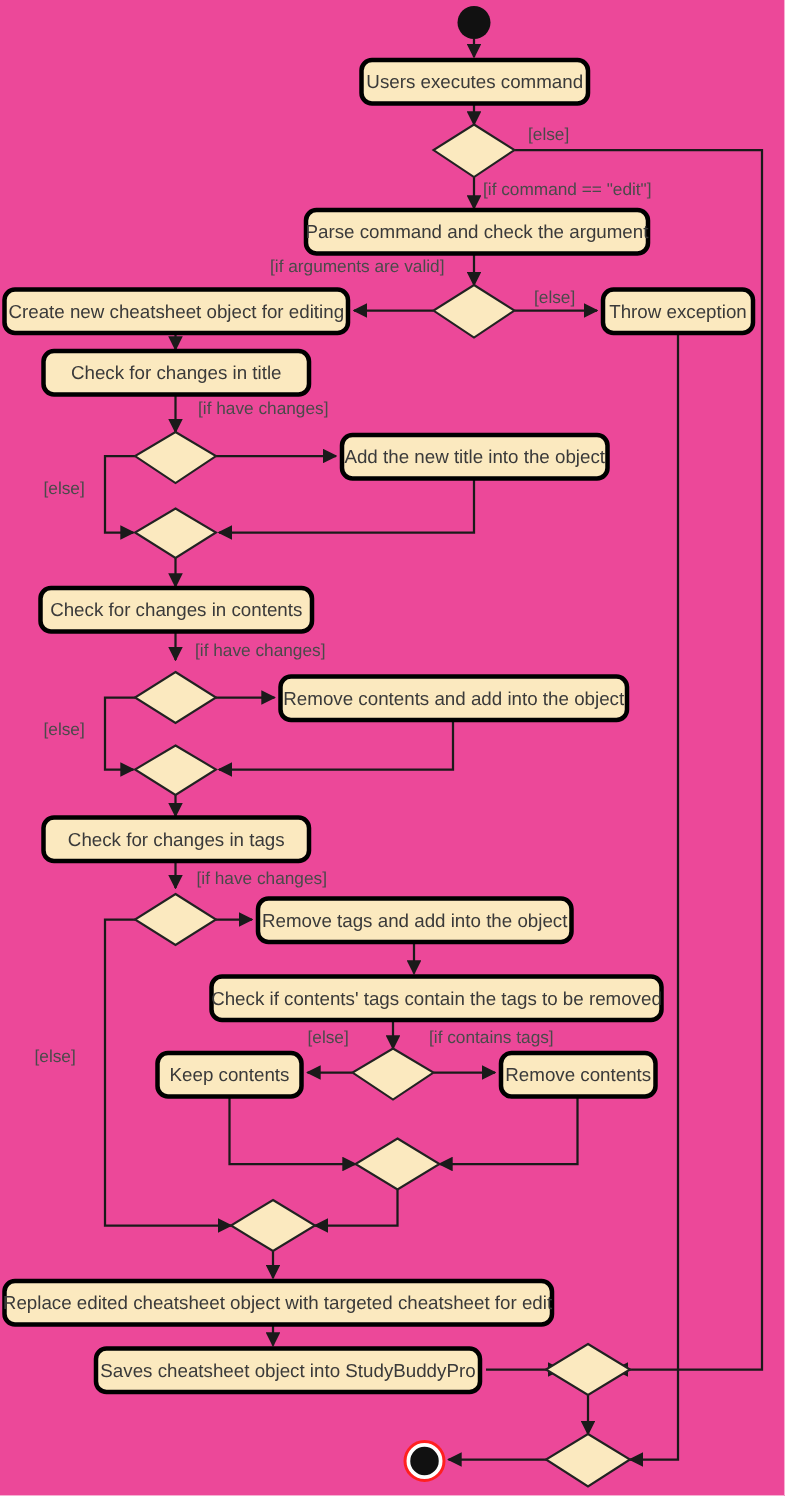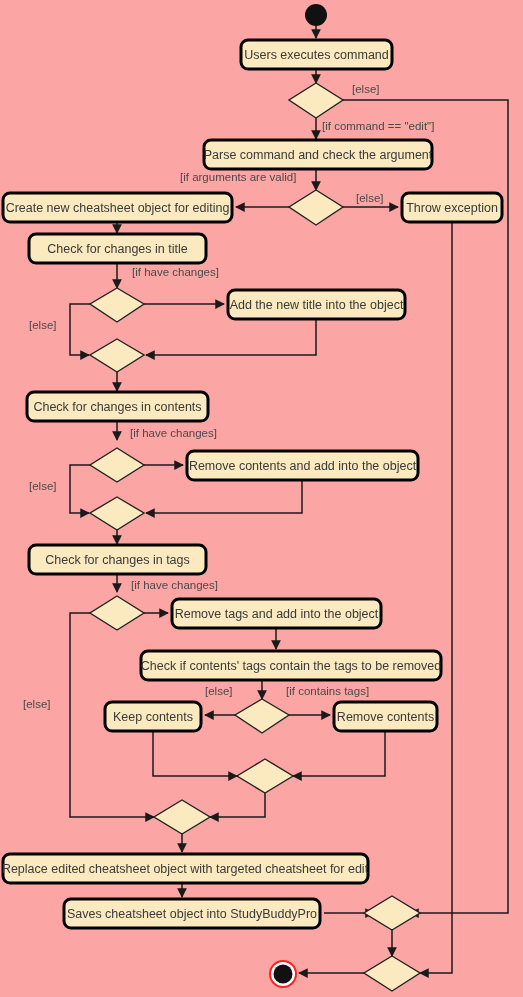--- a/index.html
+++ b/index.html
@@ -4,21 +4,21 @@
 <style>
   html, body {
     margin: 0;
     padding: 0;
     background: #ffffff;
   }
   #diagram-root {
     position: relative;
     width: 523px;
     height: 997px;
-    background: #fca5a5;
+    background: #ec4899;
     font-family: "Liberation Sans", sans-serif;
     overflow: hidden;
   }
   svg#uml-canvas {
     position: absolute;
     top: 0;
     left: 0;
     width: 523px;
     height: 997px;
     display: block;

